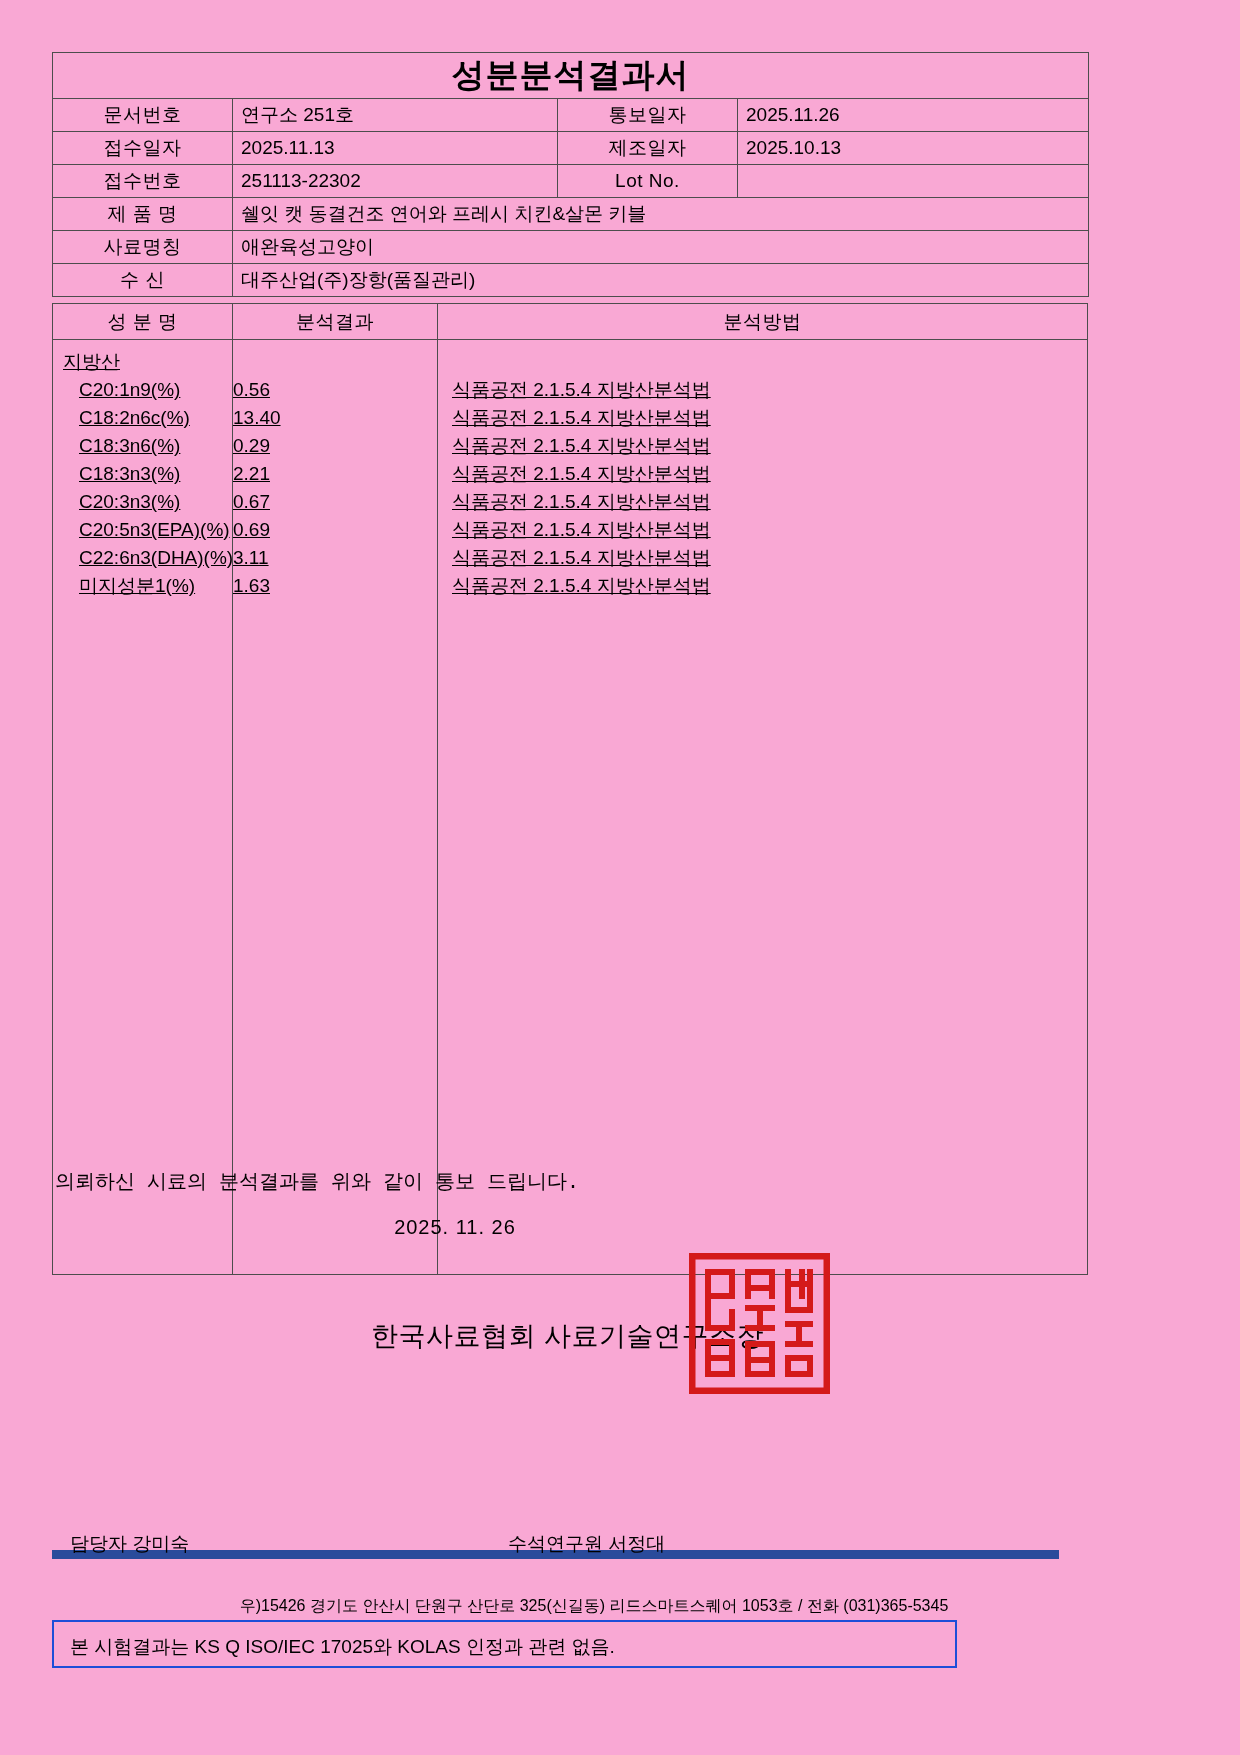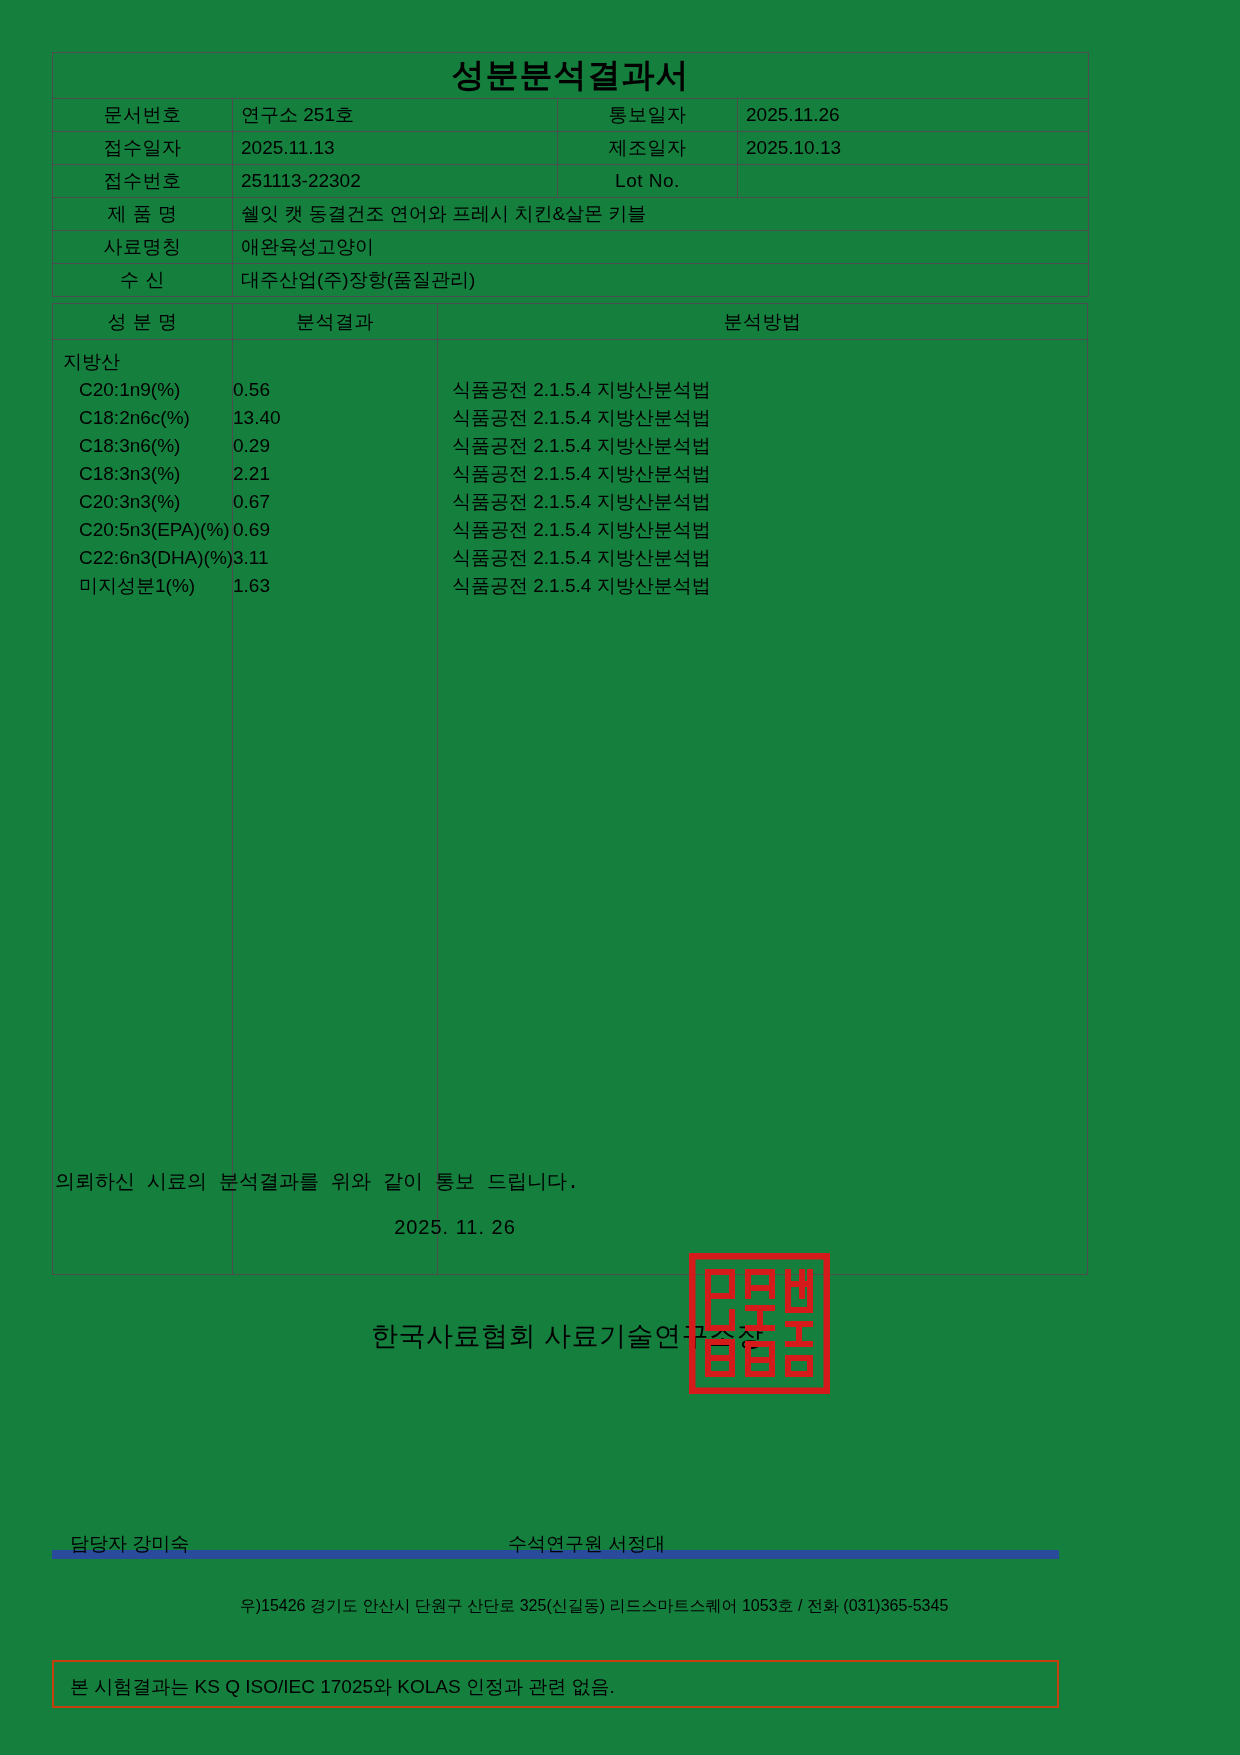--- a/index.html
+++ b/index.html
@@ -9,21 +9,21 @@
     background: #ffffff;
   }
   body {
     font-family: "Liberation Sans", "DejaVu Sans", sans-serif;
     color: #000000;
   }
   .page {
     position: relative;
     width: 1240px;
     height: 1755px;
-    background: #15803d;
+    background: #f9a8d4;
     box-sizing: border-box;
     overflow: hidden;
   }
 
   
   .sheet {
     position: absolute;
     left: 52px;
     top: 52px;
     width: 1036px;
@@ -89,20 +89,21 @@
   }
   .col-name { width: 180px; }
   .col-val  { width: 205px; }
 
   .body-cell {
     vertical-align: top;
     padding: 0;
   }
   .rows-name, .rows-val, .rows-method {
     padding-top: 8px;
+    text-decoration: underline;
   }
   .r {
     height: 28px;
     line-height: 28px;
     font-size: 19px;
     white-space: nowrap;
     overflow: hidden;
   }
   .rows-name .r { padding-left: 10px; }
   .rows-name .r.indent { padding-left: 26px; }
@@ -184,24 +185,24 @@
     top: 1596px;
     width: 1240px;
     text-align: center;
     font-size: 16px;
     padding-right: 52px;
     box-sizing: border-box;
   }
   .disclaimer {
     position: absolute;
     left: 52px;
-    top: 1660px;
-    width: 1007px;
+    top: 1620px;
+    width: 905px;
     height: 48px;
-    border: 2px solid #c2410c;
+    border: 2px solid #1d4ed8;
     box-sizing: border-box;
   }
   .disclaimer span {
     position: absolute;
     left: 16px;
     top: 12px;
     font-size: 19px;
   }
 </style>
 </head>

